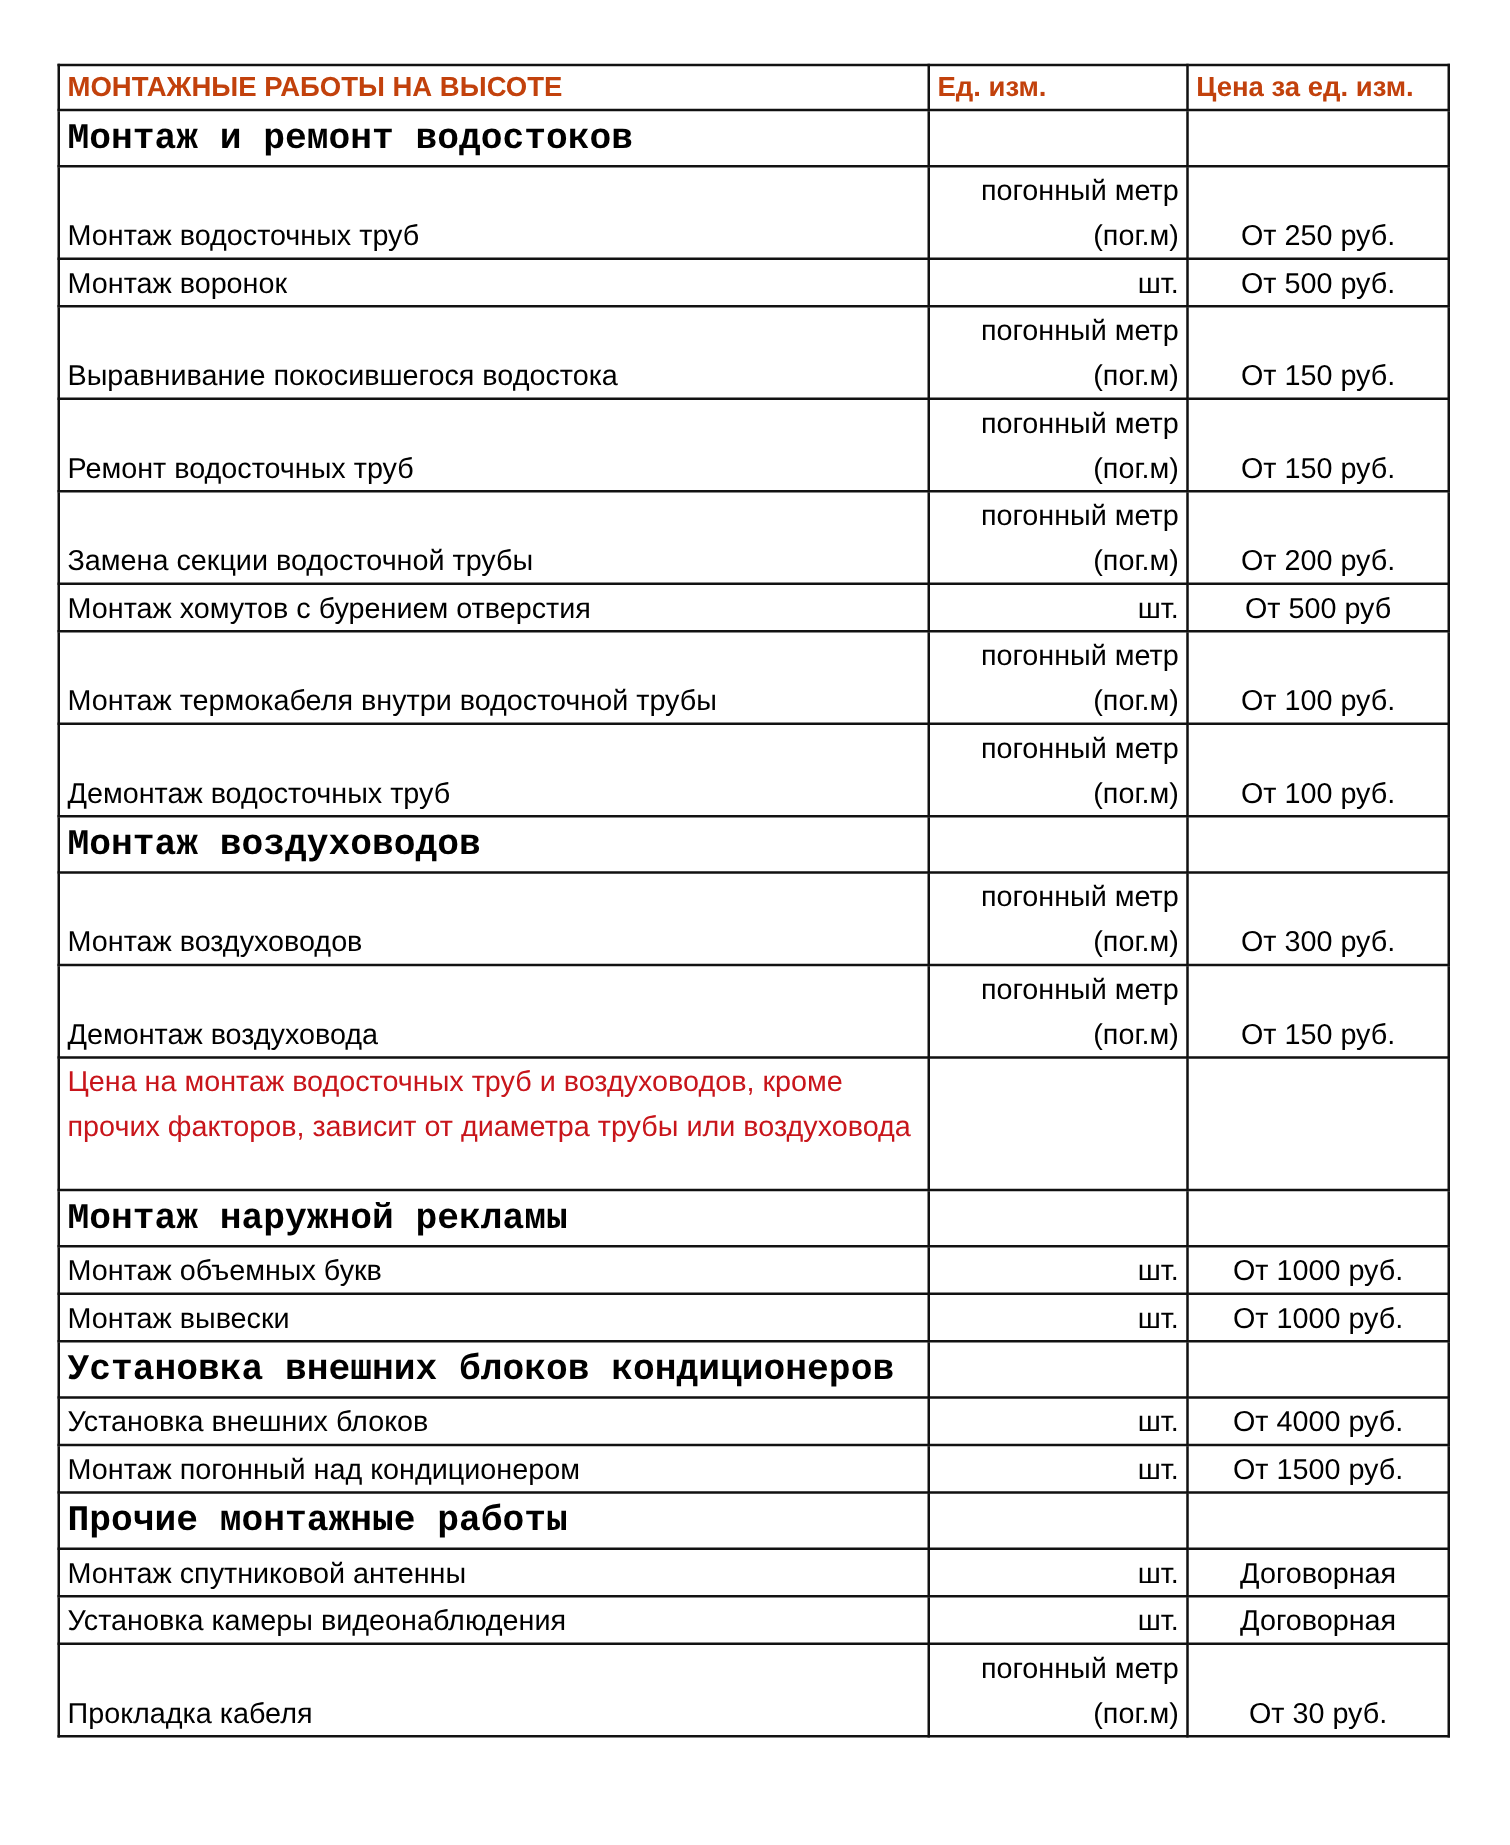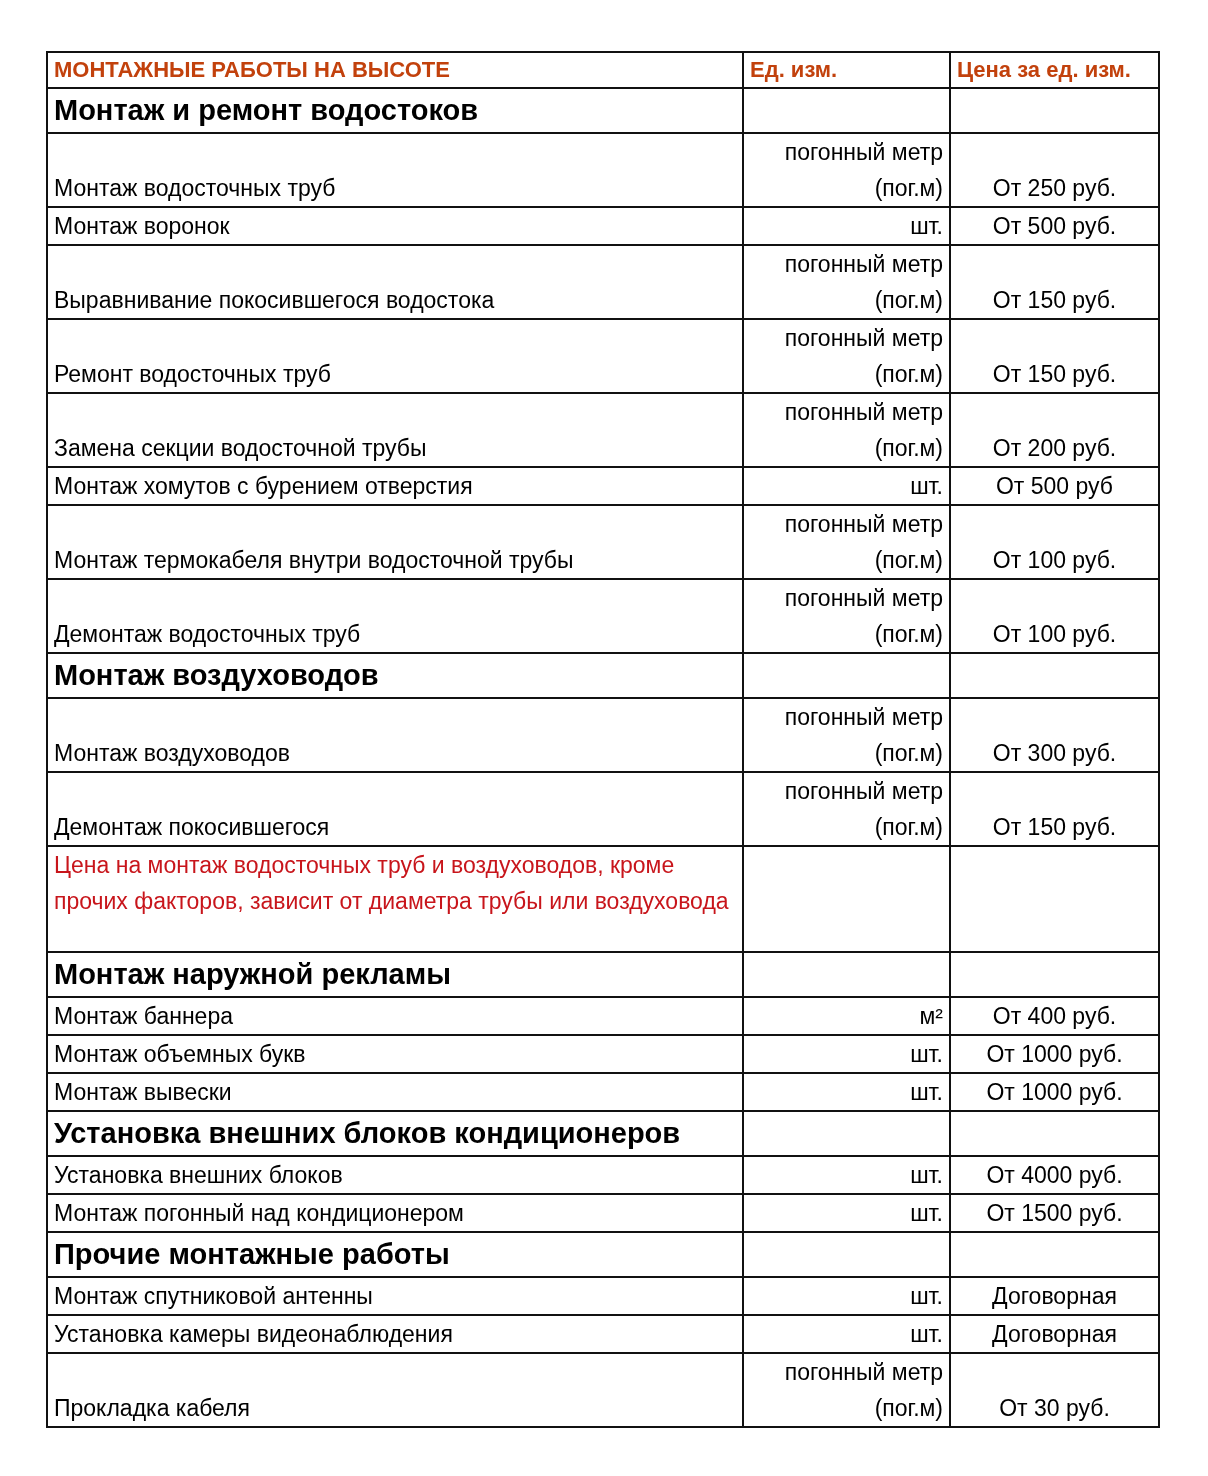--- a/index.html
+++ b/index.html
@@ -16,21 +16,21 @@
     line-height: 36px;
     vertical-align: bottom;
     overflow: hidden;
     white-space: nowrap;
   }
   col.c1 { width: 696px; }
   col.c2 { width: 207px; }
   col.c3 { width: 209px; }
   tr.hdr td { color: #c2410c; font-weight: bold; font-size: 22px; height: 34px; line-height: 34px; }
   tr.section td { height: 43px; }
-  tr.section td.name { font-weight: bold; font-size: 29px; line-height: 43px; }
+  tr.section td.name { font-weight: bold; font-size: 29px; line-height: 43px; font-family: Liberation Mono, monospace; }
   tr.single td { height: 35px; line-height: 35px; }
   tr.double td { height: 71px; }
   td.unit, td.price { text-align: center; }
   td.unit .l1, td.unit .l2 { display: block; line-height: 36px; text-align: right; }
   tr.note td { height: 104px; vertical-align: top; }
   tr.note td.name { color: #c8151b; white-space: normal; line-height: 36px; }
 </style>
 </head>
 <body>
 
@@ -120,43 +120,36 @@
       </tr>
       <tr class="double">
         <td class="name">Монтаж воздуховодов</td>
         <td class="unit">
           <span class="l1">погонный метр</span>
           <span class="l2">(пог.м)</span>
         </td>
         <td class="price">От 300 руб.</td>
       </tr>
       <tr class="double">
-        <td class="name">Демонтаж покосившегося</td>
+        <td class="name">Демонтаж воздуховода</td>
         <td class="unit">
           <span class="l1">погонный метр</span>
           <span class="l2">(пог.м)</span>
         </td>
         <td class="price">От 150 руб.</td>
       </tr>
       <tr class="note">
         <td class="name">Цена на монтаж водосточных труб и воздуховодов, кроме прочих факторов, зависит от диаметра трубы или воздуховода</td>
         <td class="unit"></td>
         <td class="price"></td>
       </tr>
       <tr class="section">
         <td class="name">Монтаж наружной рекламы</td>
         <td class="unit"></td>
         <td class="price"></td>
-      </tr>
-      <tr class="single">
-        <td class="name">Монтаж баннера</td>
-        <td class="unit">
-          <span class="l1">м²</span>
-        </td>
-        <td class="price">От 400 руб.</td>
       </tr>
       <tr class="single">
         <td class="name">Монтаж объемных букв</td>
         <td class="unit">
           <span class="l1">шт.</span>
         </td>
         <td class="price">От 1000 руб.</td>
       </tr>
       <tr class="single">
         <td class="name">Монтаж вывески</td>

